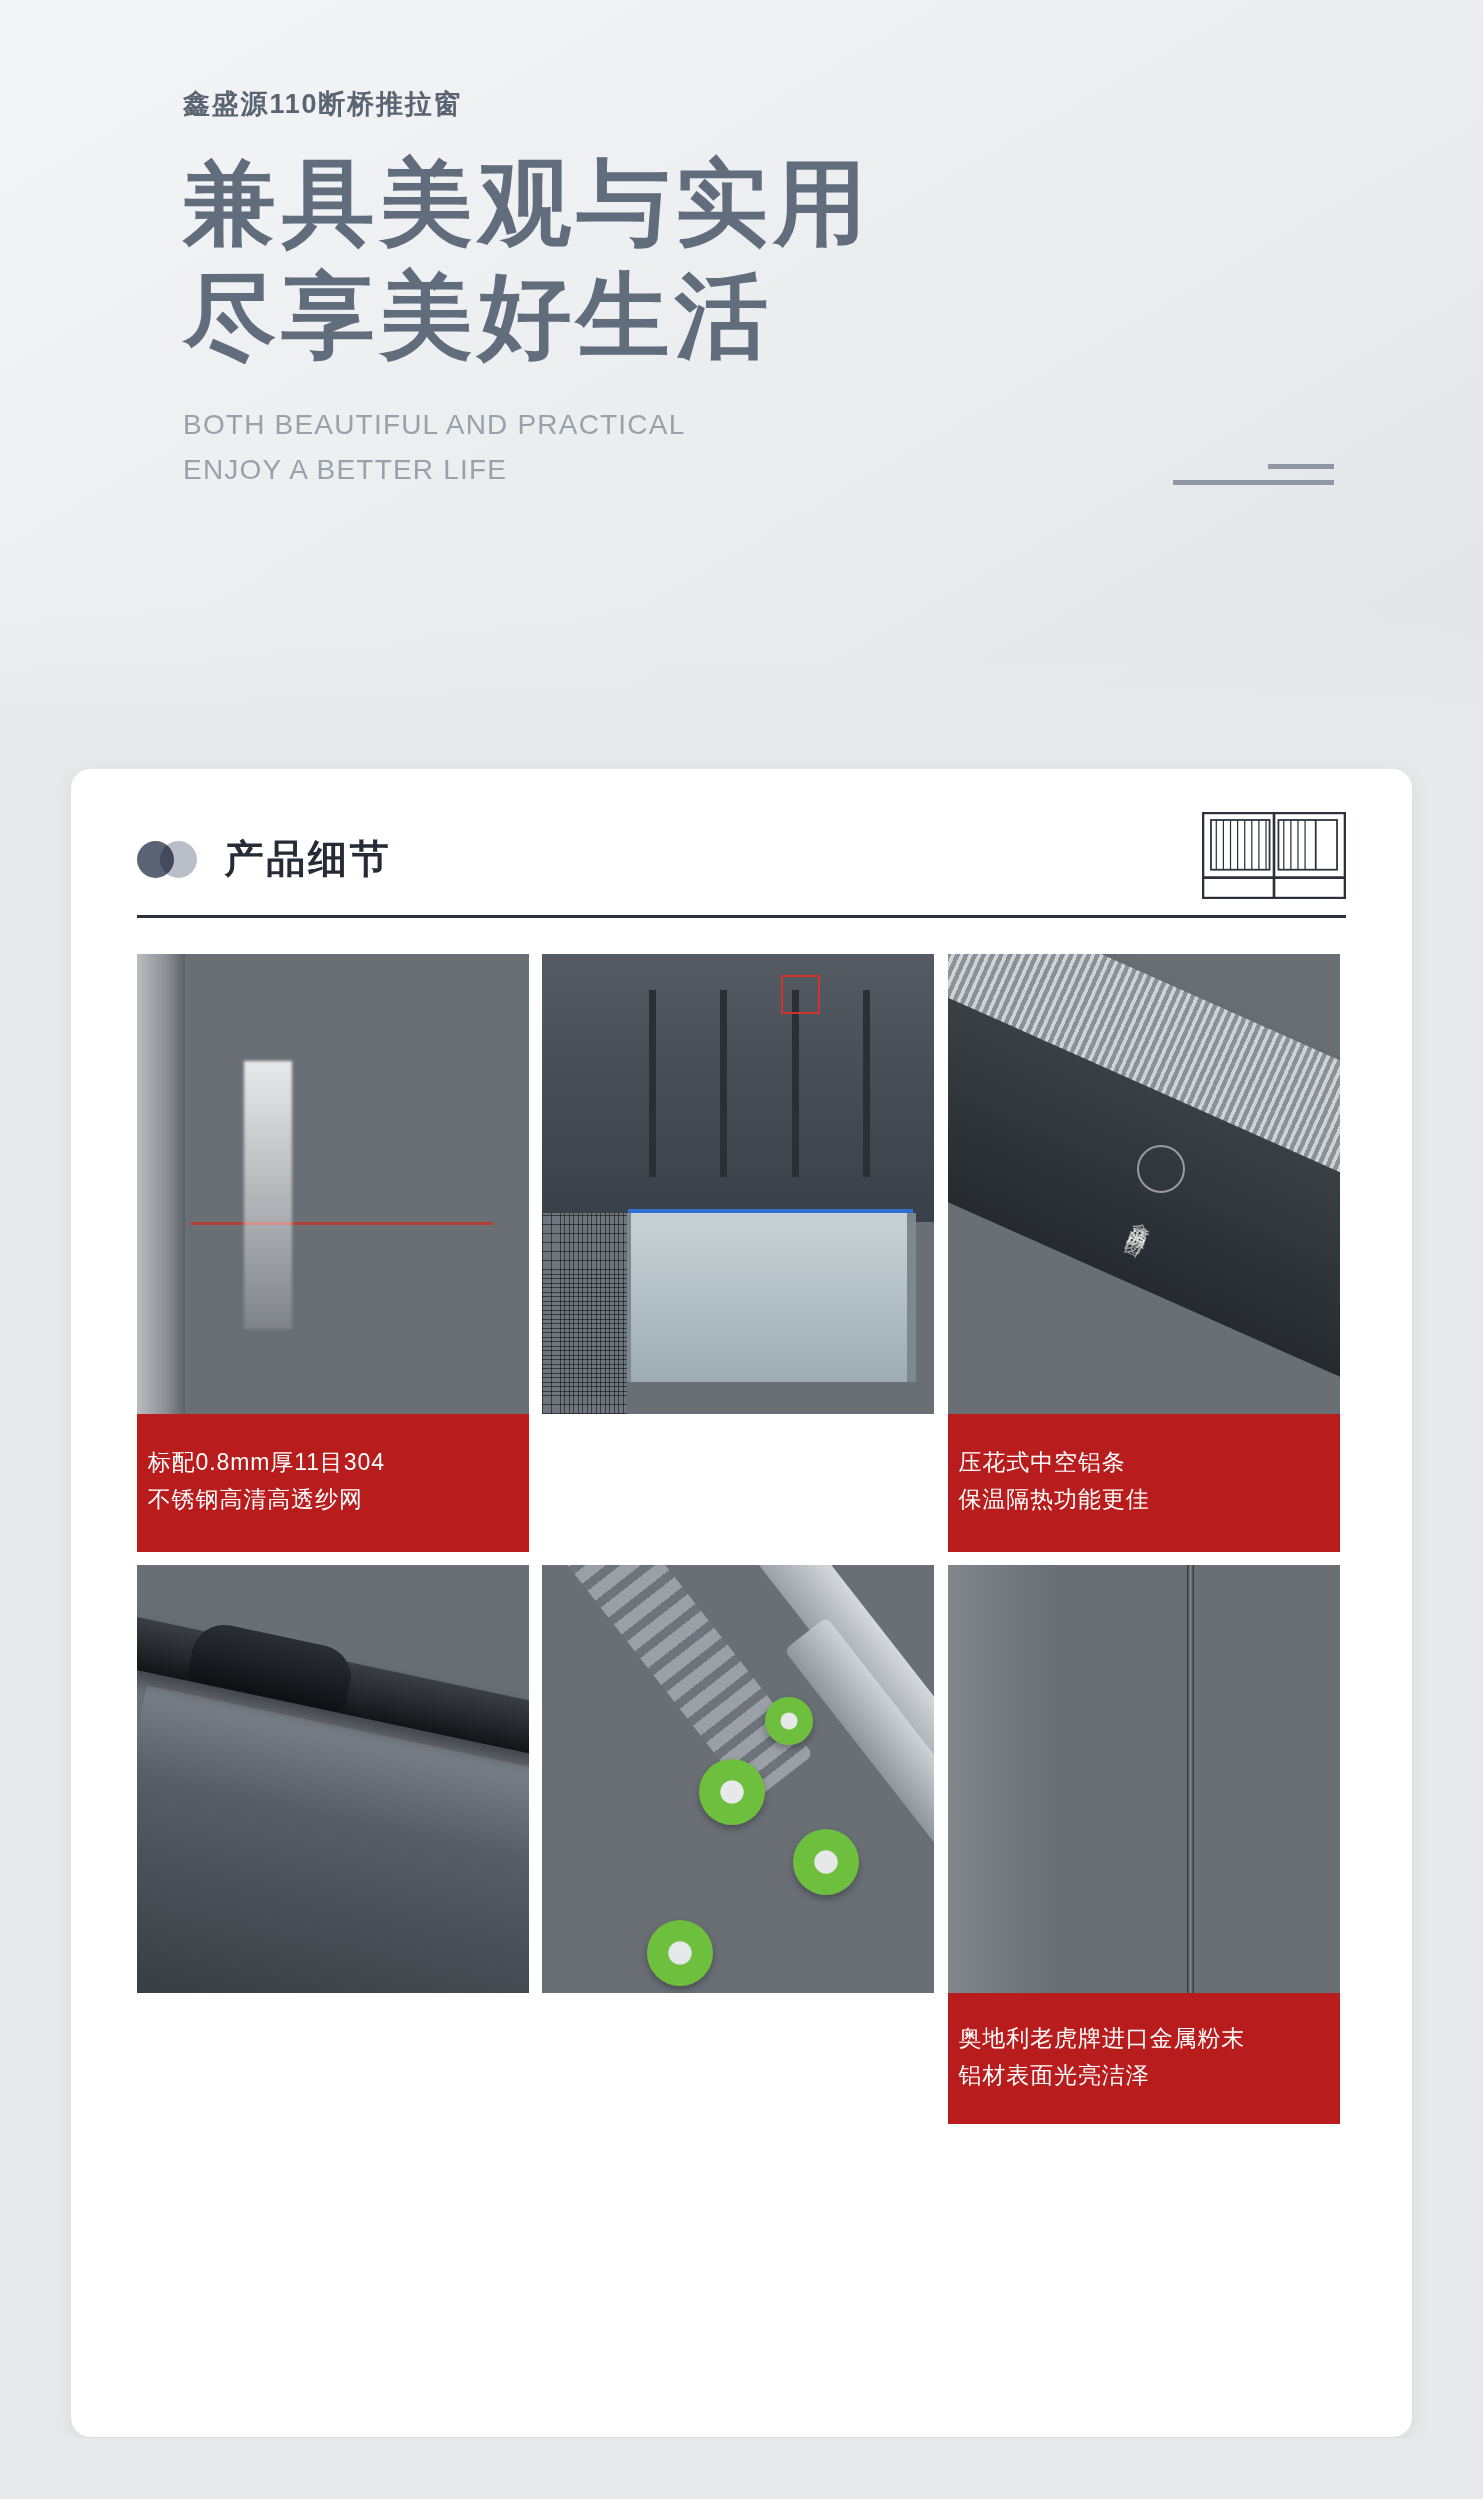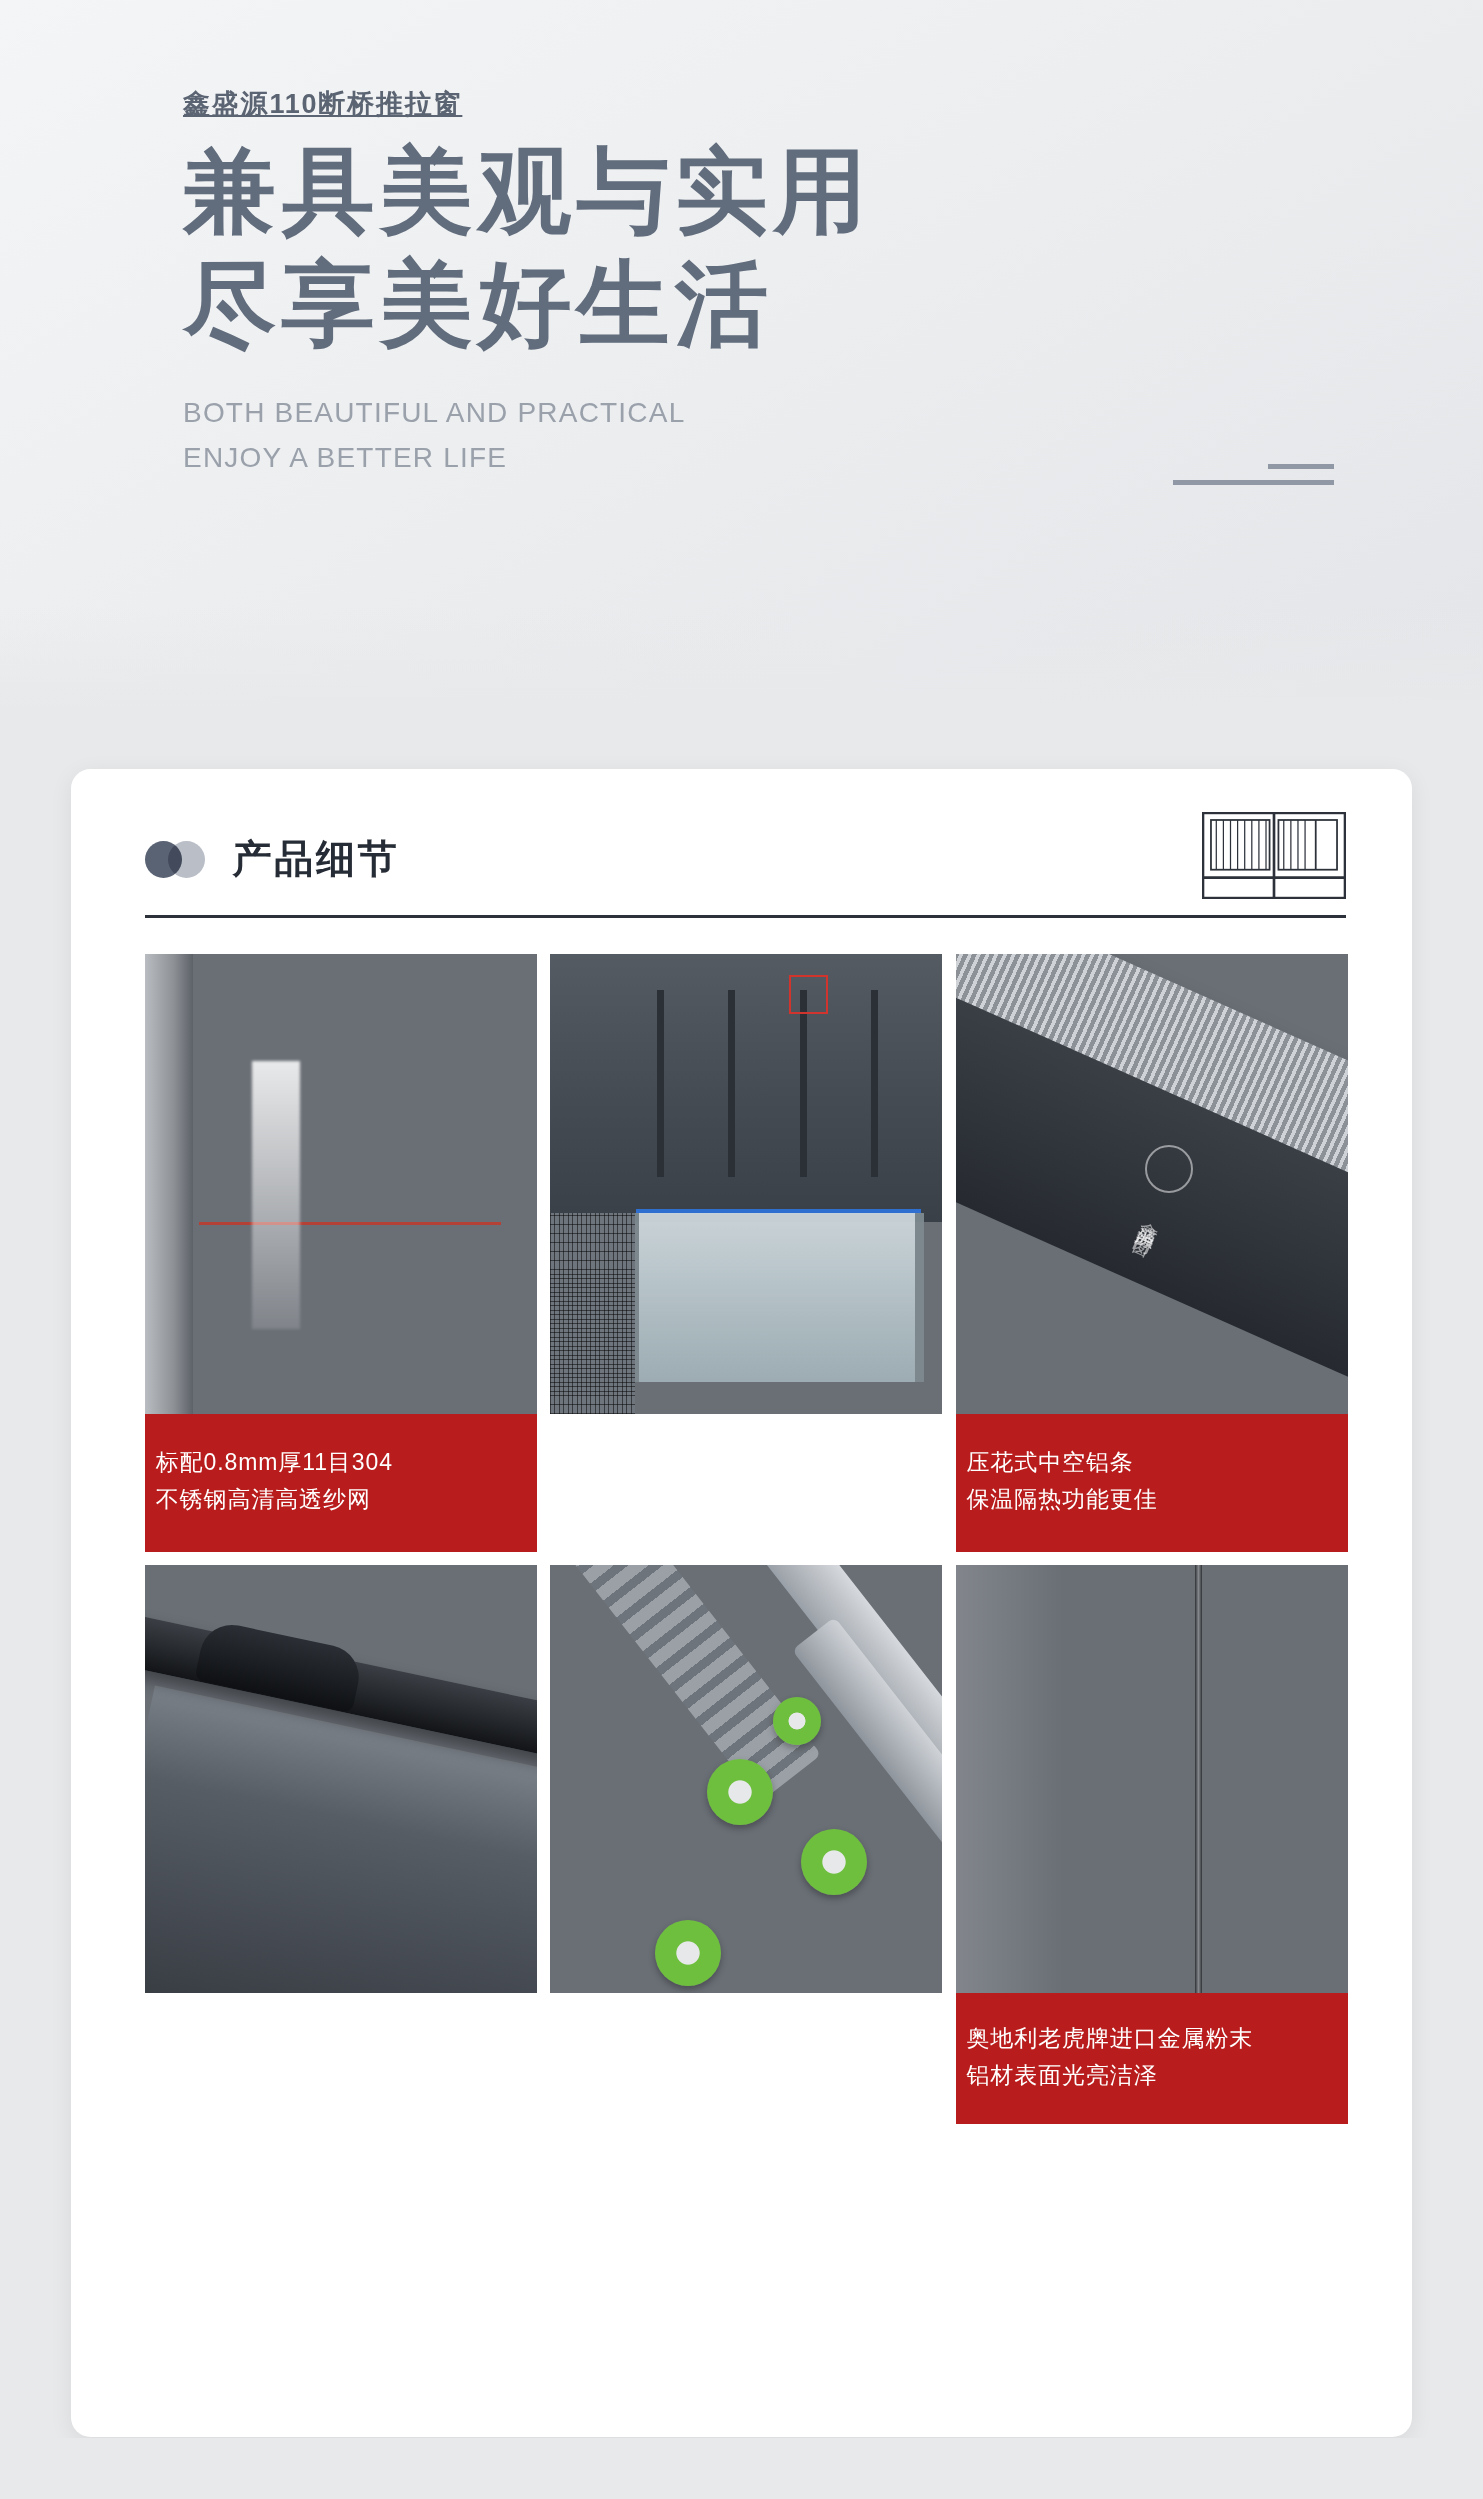--- a/index.html
+++ b/index.html
@@ -32,22 +32,21 @@
   .hero-inner {
     position: absolute;
     left: 183px;
     top: 86px;
   }
   .hero-kicker {
     font-size: 27px;
     letter-spacing: 1.8px;
     color: #5b6472;
     font-weight: 600;
-    margin-bottom: 12px;
-    text-decoration: underline;
+    margin-bottom: 24px;
   }
   .hero-title {
     font-family: "DejaVu Serif", "Liberation Serif", serif;
     font-size: 93px;
     line-height: 1.22;
     font-weight: 700;
     color: #616c7c;
     letter-spacing: 5.4px;
     white-space: nowrap;
   }
@@ -75,21 +74,20 @@
   
   .card {
     position: absolute;
     left: 71px;
     top: 769px;
     width: 1341px;
     height: 1668px;
     background: #ffffff;
     border-radius: 19.6px;
     box-shadow: 0 5.4px 23px rgba(0,0,0,0.07);
-    padding-left: 8px;
   }
   .card-head {
     display: flex;
     align-items: center;
     padding: 55px 66px 0 66px;
     height: 125px;
     position: relative;
   }
   .dots {
     position: relative;

